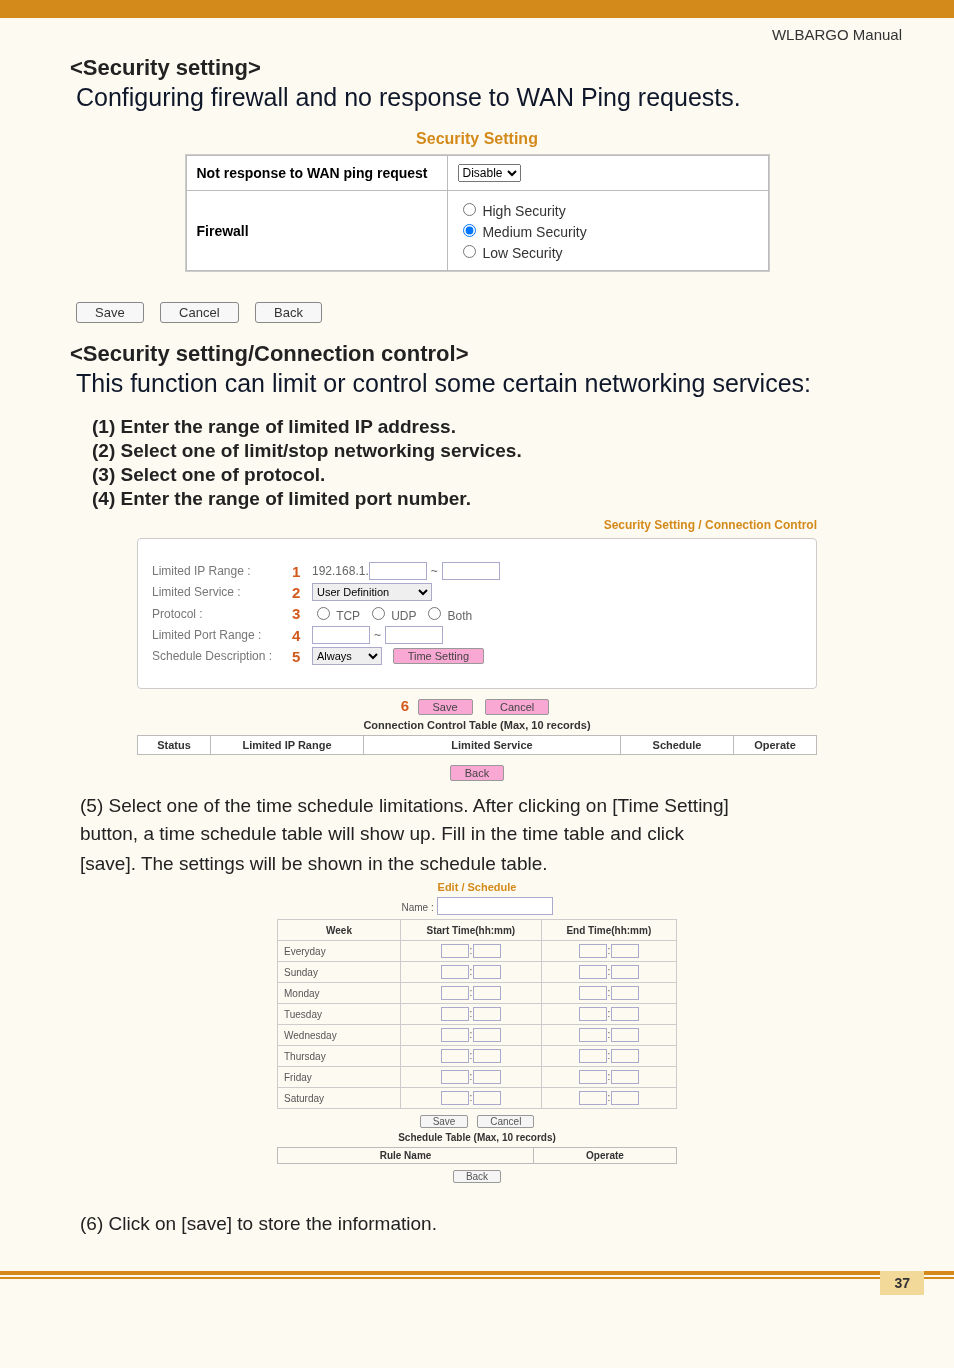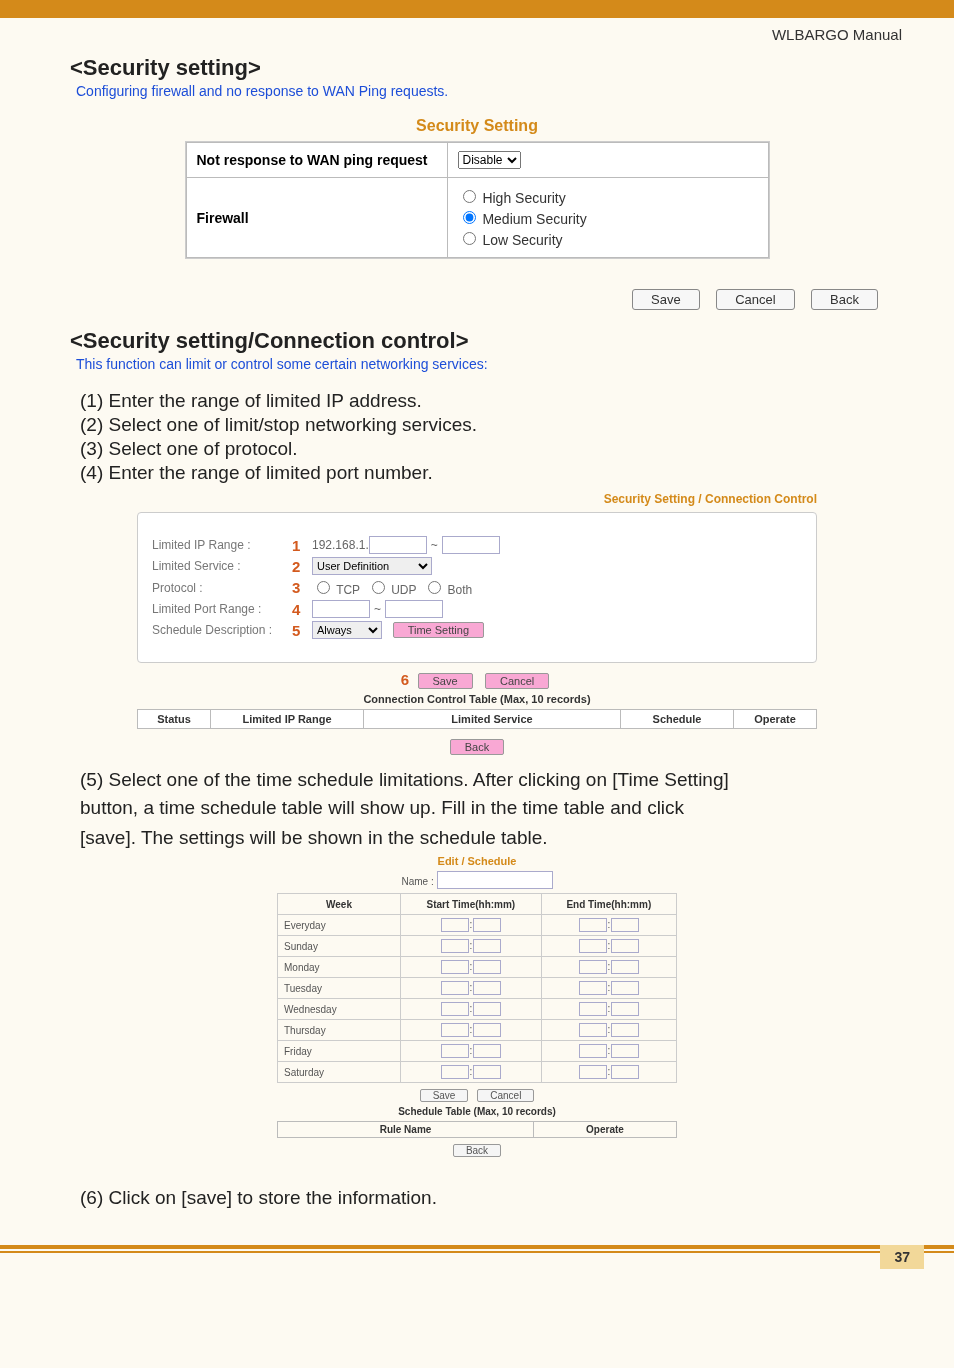--- a/index.html
+++ b/index.html
@@ -22,23 +22,23 @@
   .content {
     padding: 0 70px 30px 70px;
   }
   h2.section {
     font-size: 22px;
     font-weight: bold;
     margin: 8px 0 2px 0;
     color: #222;
   }
   p.desc {
-    font-size: 14px;
+    font-size: 25px;
     margin: 2px 0 18px 6px;
-    color: #1d4ed8;
+    color: #0f172a;
   }
   .fig-title {
     text-align: center;
     font-weight: bold;
     color: #d48a1a;
     font-size: 16px;
     margin: 10px 0 6px 0;
   }
   .fig {
     margin: 0 auto 20px auto;
@@ -62,21 +62,21 @@
     vertical-align: middle;
   }
   .fig1 td.label {
     font-weight: bold;
     width: 240px;
   }
   .fig1 select {
     font-size: 12px;
   }
   .btn-row {
-    text-align: right;
+    text-align: left;
     padding: 10px 0;
   }
   .btn {
     display: inline-block;
     border: 1px solid #888;
     border-radius: 3px;
     background: #f7f7f7;
     font-family: Arial, sans-serif;
     font-size: 13px;
     padding: 2px 18px;
@@ -84,21 +84,22 @@
     color: #333;
   }
   ol.steps {
     list-style: none;
     padding: 0;
     margin: 10px 0 0 10px;
     font-size: 19px;
     color: #222;
   }
   ol.steps li {
-    margin: 2px 0;
+    margin: 2px 12px;
+    font-weight: bold;
   }
   .fig2 {
     width: 680px;
     margin: 8px auto 10px auto;
     position: relative;
   }
   .fig2-title {
     text-align: right;
     color: #d48a1a;
     font-weight: bold;

